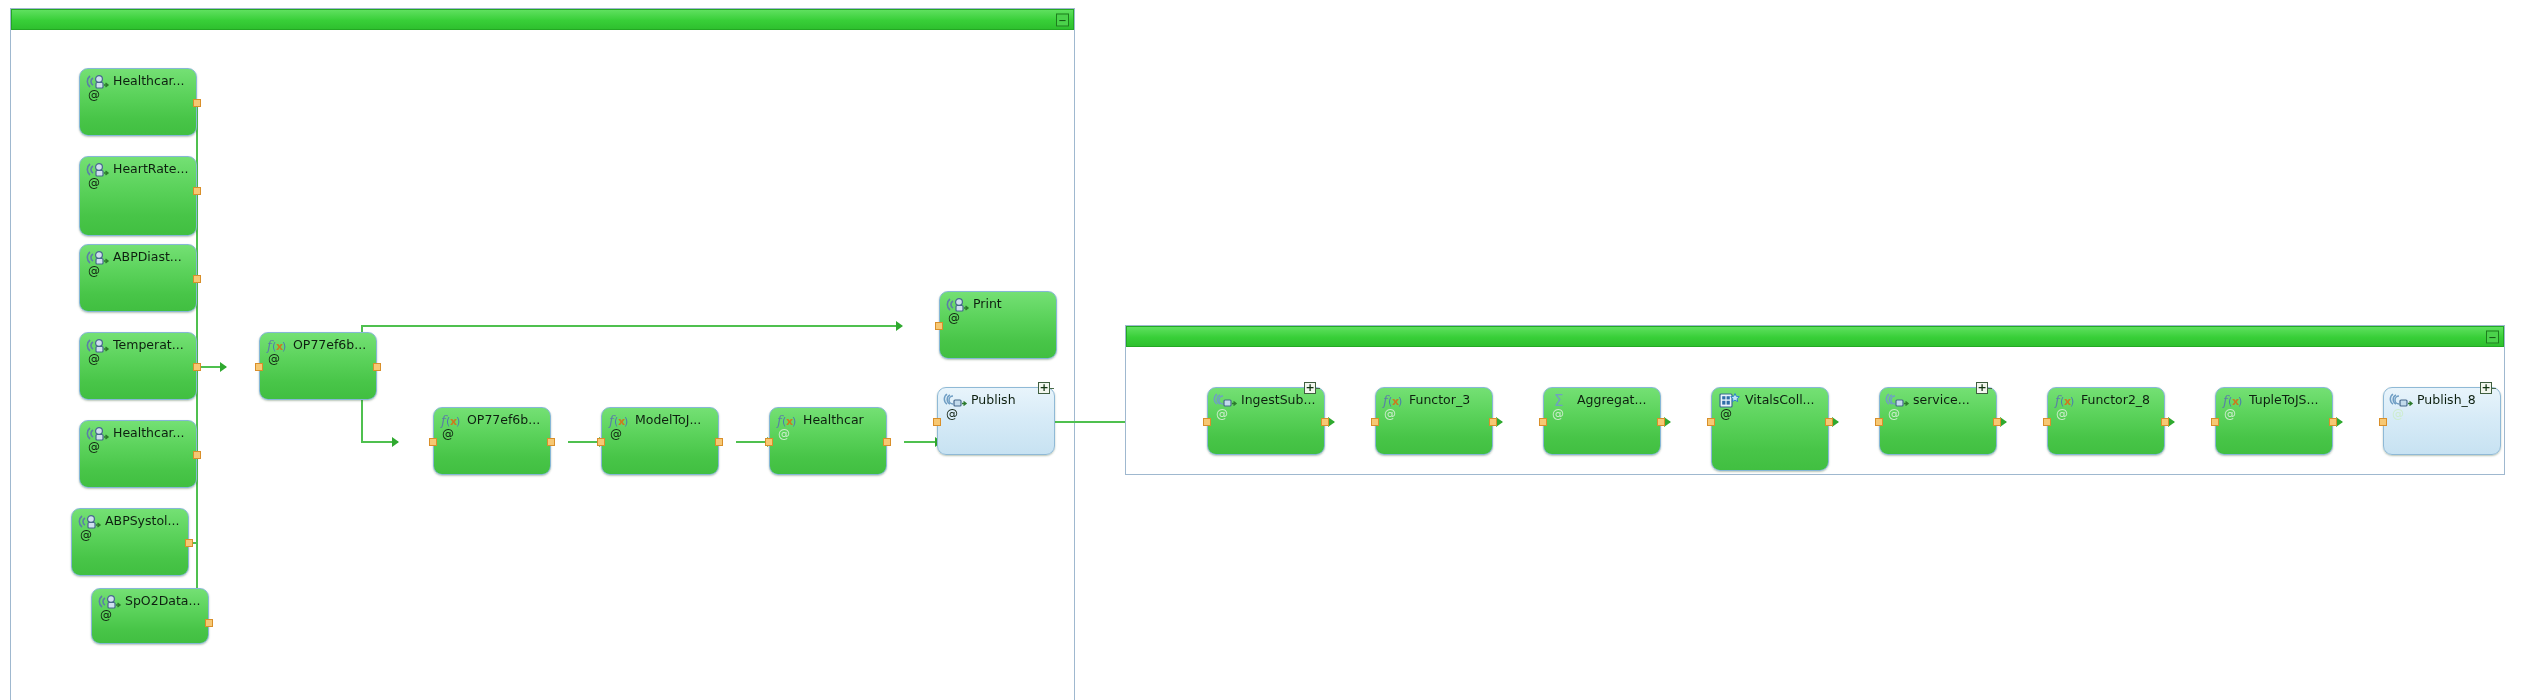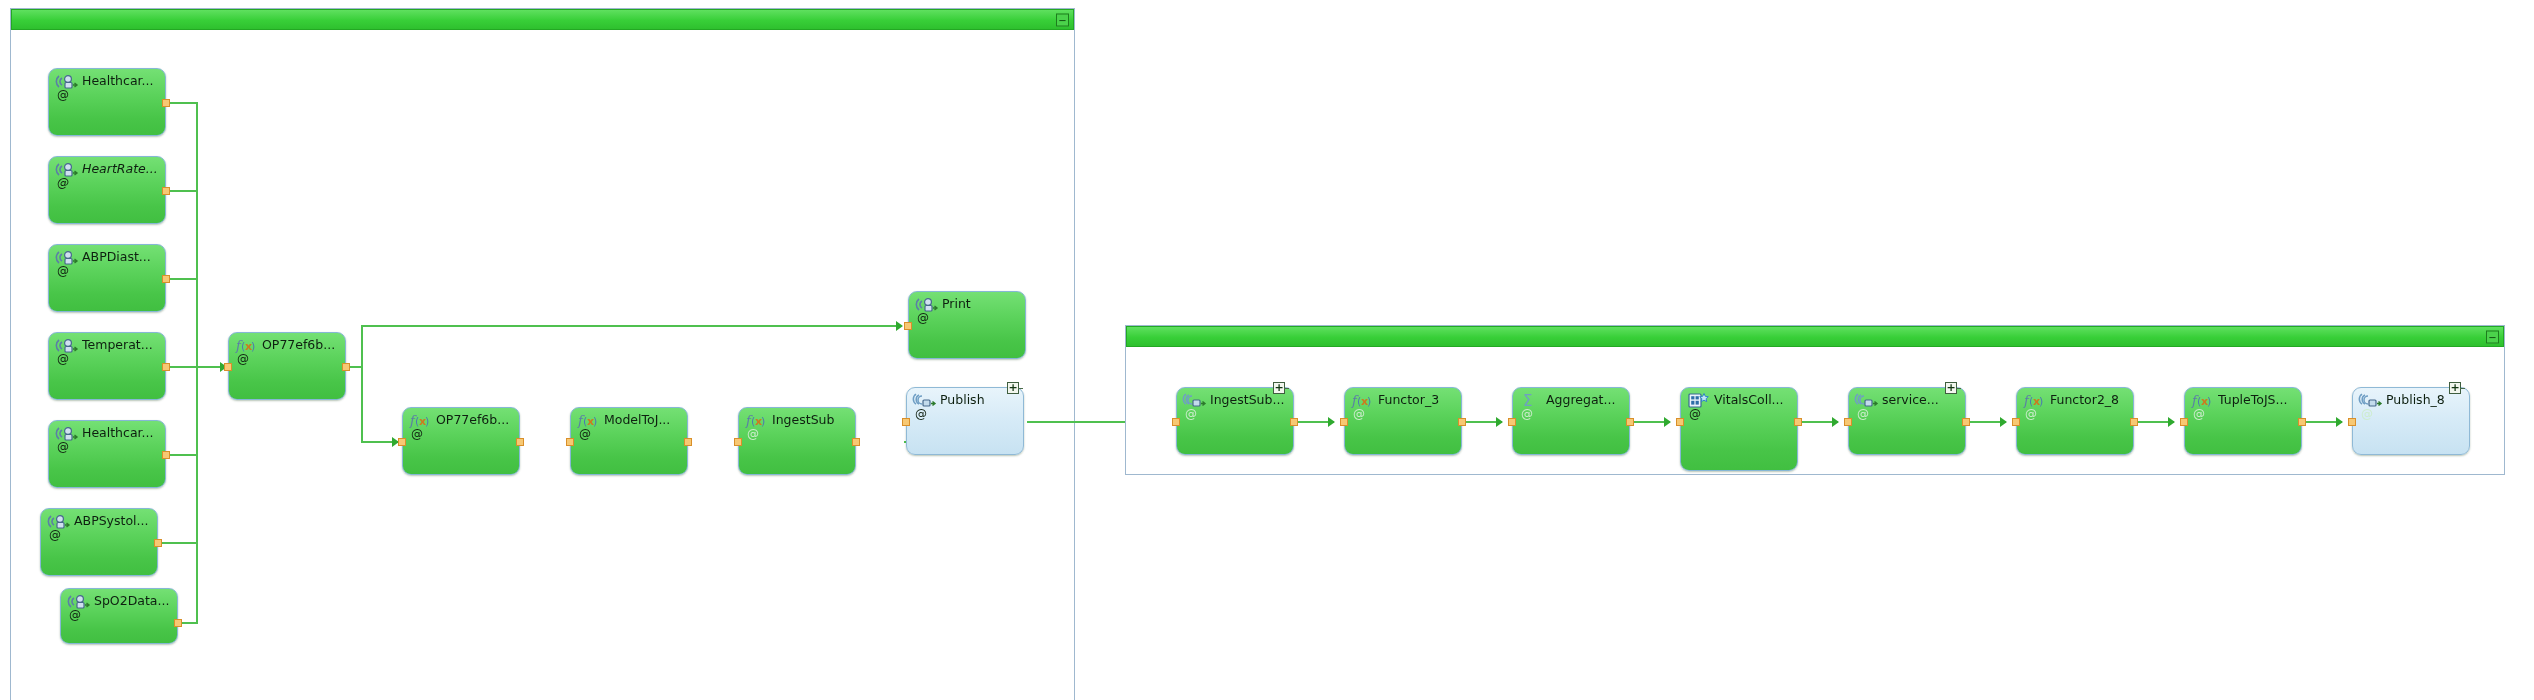--- a/index.html
+++ b/index.html
@@ -25,21 +25,21 @@
        display:flex;align-items:center;justify-content:center;
        font-size:10px;line-height:9px;color:#063506;}
   .job-body{position:absolute;left:0;top:21px;right:0;bottom:0;background:#fff;}
 
   
   .node{position:absolute;box-sizing:border-box;
        border-radius:9px;
        border:1px solid #86b7d6;
        background:linear-gradient(to bottom,#74e074 0%,#5cd35c 38%,#48c548 75%,#41bf41 100%);
        box-shadow:0 1px 2px rgba(40,80,40,.33);
-       overflow:visible;}
+       overflow:visible;margin-left:31px;}
   .node.blue{
        background:linear-gradient(to bottom,#e8f4fb 0%,#d7ebf7 45%,#c7e2f2 100%);
        border:1px solid #8fb9d6;}
   .node-label{position:absolute;left:33px;top:5px;right:4px;
        font-size:12.5px;color:#0e2010;white-space:nowrap;overflow:hidden;
        line-height:14px;}
   .node-at{position:absolute;left:8px;top:20px;font-size:12px;
        color:#102010;line-height:12px;font-family:"DejaVu Sans",sans-serif;}
   .node-at.faded{color:#cdeccd;}
   .node-icon{position:absolute;left:7px;top:4px;width:22px;height:17px;}
@@ -109,21 +109,21 @@
         <circle cx="12" cy="6" r="3.4" fill="#cfe0ef" stroke="#46688c" stroke-width="1.2"></circle>
         <rect x="9" y="9.5" width="7" height="5.5" rx="1" fill="#cfe0ef" stroke="#46688c" stroke-width="1.2"></rect>
         <path d="M17 12 l4 0 m-2.5 -2 l2.5 2 l-2.5 2" fill="none" stroke="#2c7a2c" stroke-width="1.4"></path>
       </svg>
     </span>
     <span class="node-label">Healthcar...</span>
     <span class="node-at">@</span>
     <span class="port" style="right:-5px;top:30px;"></span>
   </div>
 
-  <div class="node" style="left:48px;top:156px;width:118px;height:68px;font-style:italic;">
+  <div class="node" style="left:48px;top:156px;width:118px;height:80px;">
     <span class="node-icon">
       <svg width="22" height="17" viewBox="0 0 22 17">
         <path d="M3 3 A7 7 0 0 0 3 14" fill="none" stroke="#5b7fa6" stroke-width="1.6"></path>
         <path d="M6 5 A4 4 0 0 0 6 12" fill="none" stroke="#5b7fa6" stroke-width="1.6"></path>
         <circle cx="12" cy="6" r="3.4" fill="#cfe0ef" stroke="#46688c" stroke-width="1.2"></circle>
         <rect x="9" y="9.5" width="7" height="5.5" rx="1" fill="#cfe0ef" stroke="#46688c" stroke-width="1.2"></rect>
         <path d="M17 12 l4 0 m-2.5 -2 l2.5 2 l-2.5 2" fill="none" stroke="#2c7a2c" stroke-width="1.4"></path>
       </svg>
     </span>
     <span class="node-label">HeartRate...</span>
@@ -268,21 +268,21 @@
 
   <div class="node" style="left:738px;top:407px;width:118px;height:68px;">
     <span class="node-icon">
       <svg width="22" height="17" viewBox="0 0 22 17">
         <text x="0" y="13" font-family="DejaVu Serif, serif" font-size="13" font-style="italic" fill="#5b7fa6">f</text>
         <text x="5" y="13" font-family="DejaVu Sans, sans-serif" font-size="11" fill="#4a7bb0">(</text>
         <text x="9" y="13" font-family="DejaVu Sans, sans-serif" font-size="11" font-weight="bold" fill="#cc7a1f">x</text>
         <text x="15" y="13" font-family="DejaVu Sans, sans-serif" font-size="11" fill="#4a7bb0">)</text>
       </svg>
     </span>
-    <span class="node-label">IngestSub</span>
+    <span class="node-label">Healthcar</span>
     <span class="node-at faded">@</span>
     <span class="port" style="left:-5px;top:30px;"></span>
     <span class="port" style="right:-5px;top:30px;"></span>
   </div>
 
   <div class="node blue" style="left:906px;top:387px;width:118px;height:68px;">
     <span class="plus-badge" style="right:4px;top:-6px;">+</span>
     <span class="node-icon">
       <svg width="22" height="17" viewBox="0 0 22 17">
         <path d="M2 2 A6 6 0 0 0 2 12" fill="none" stroke="#6f9ec4" stroke-width="1.5"></path>

